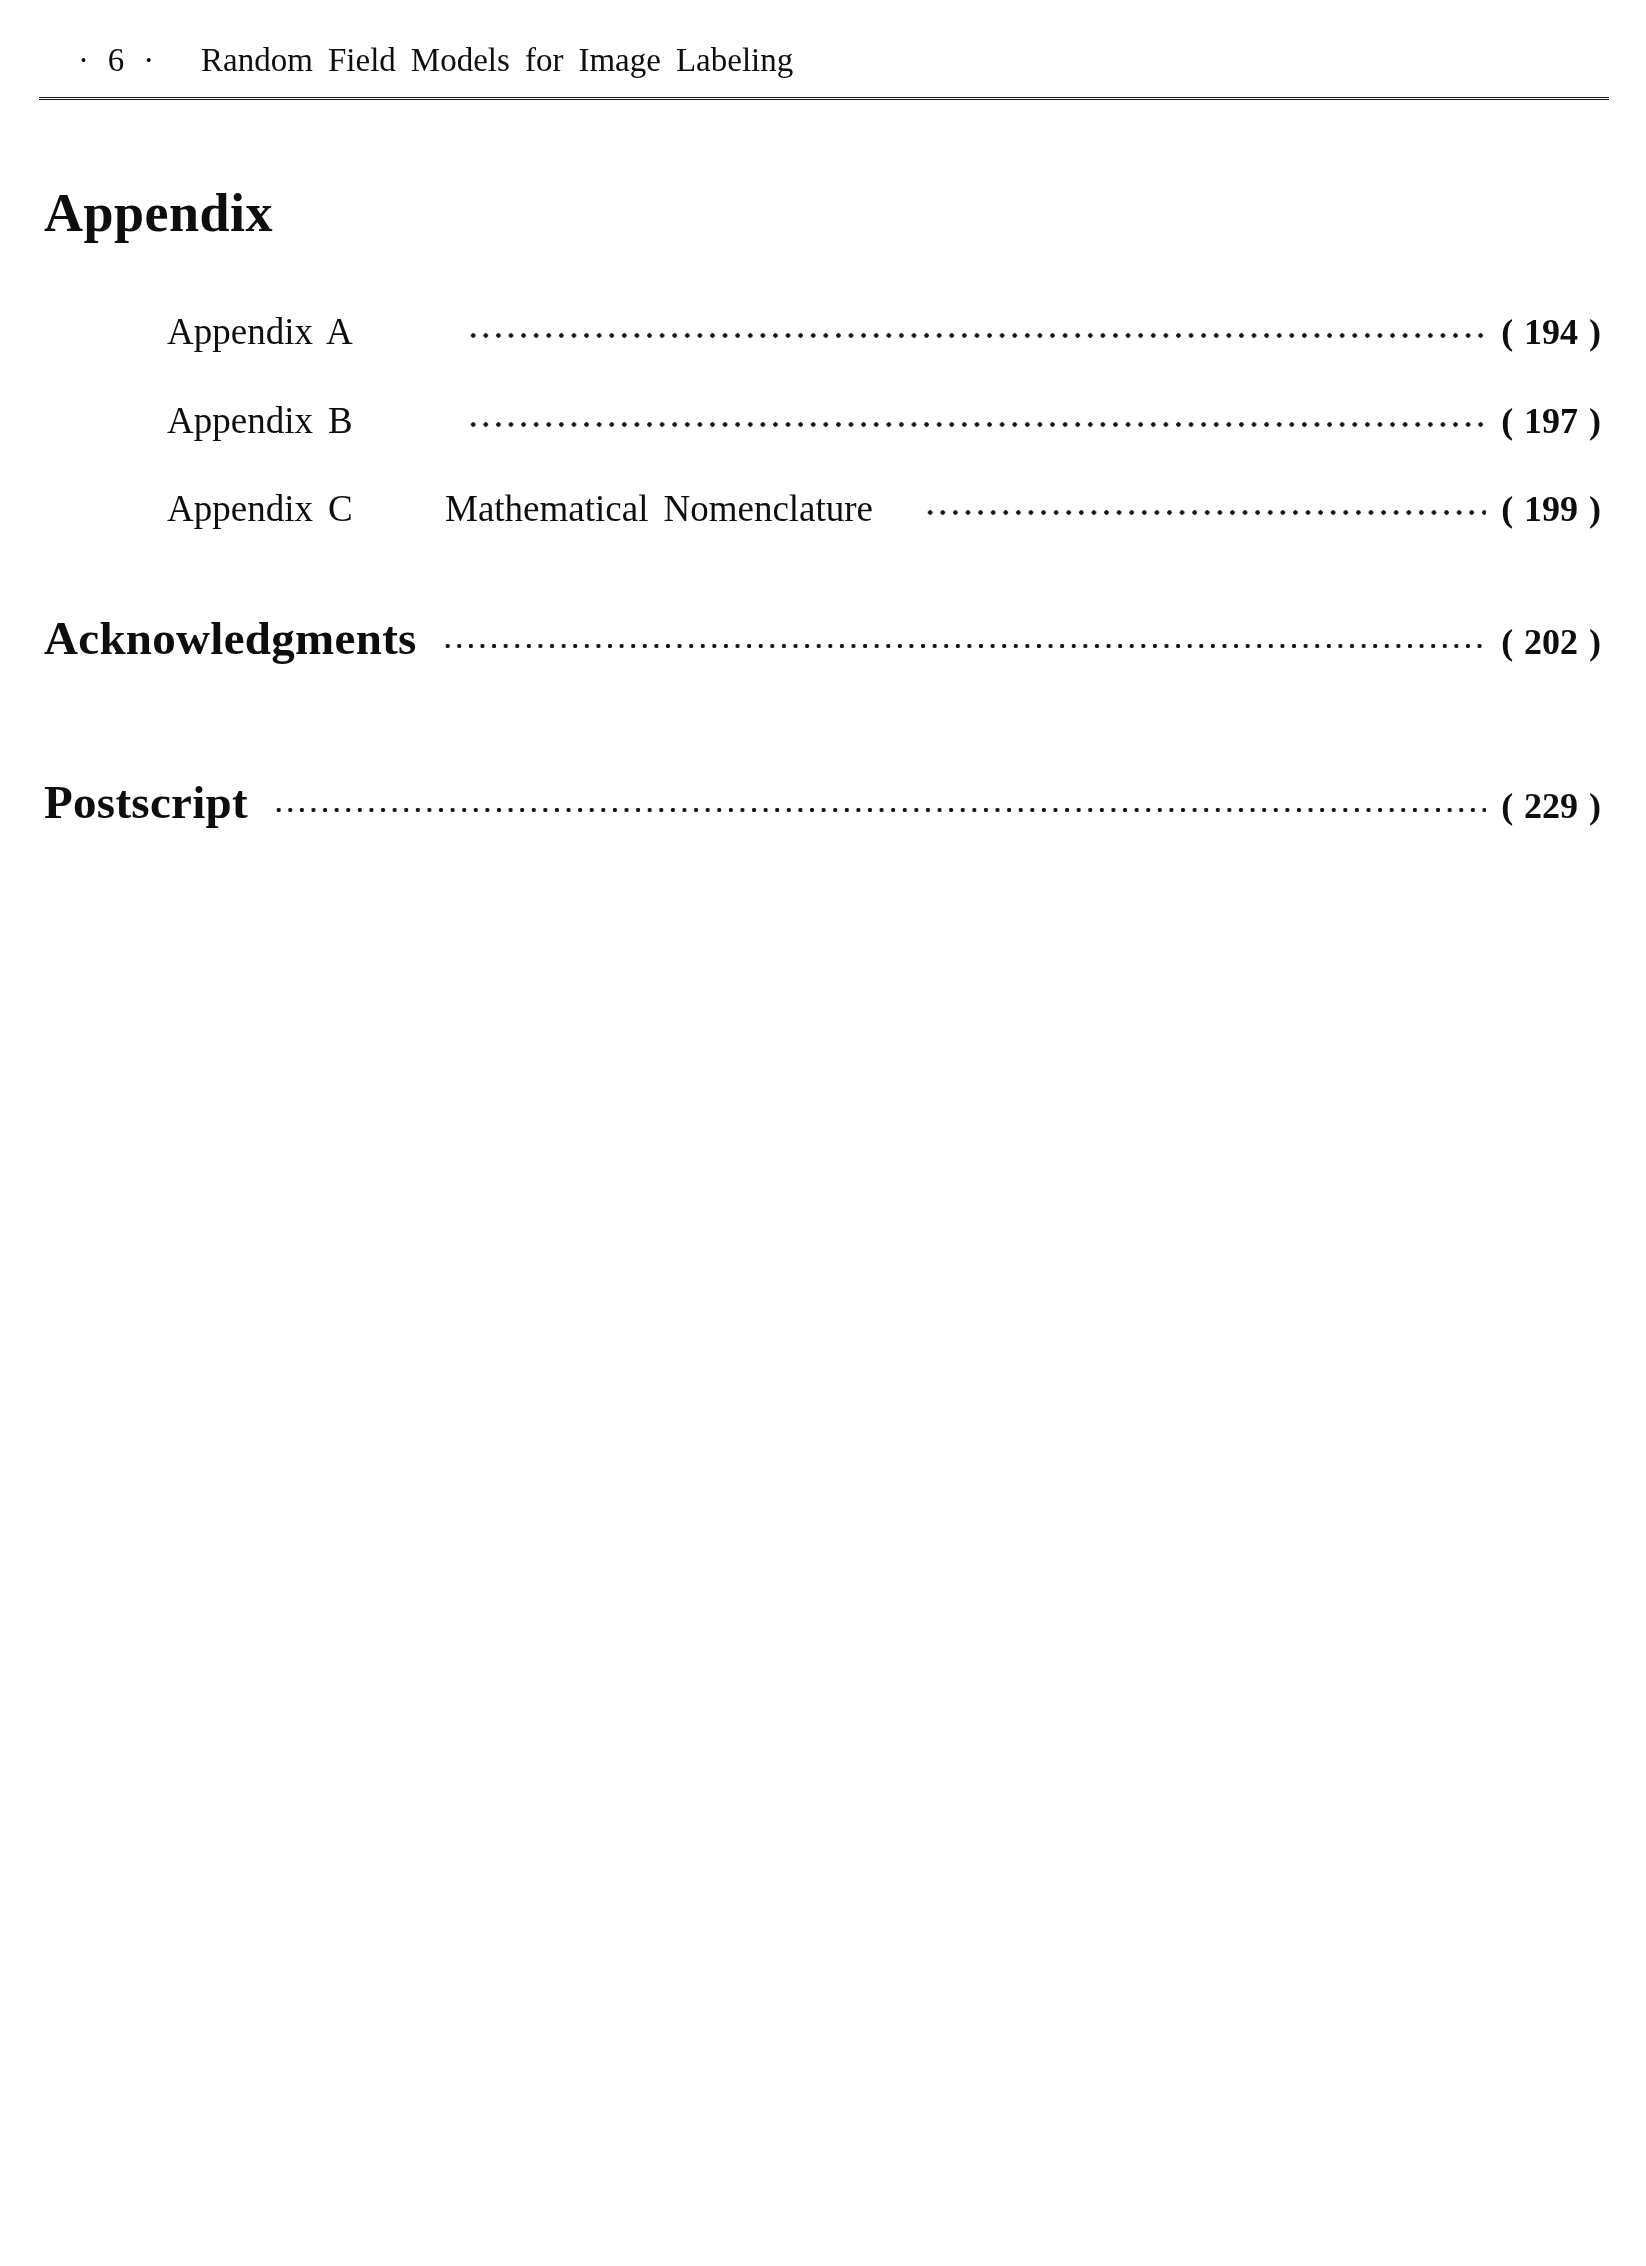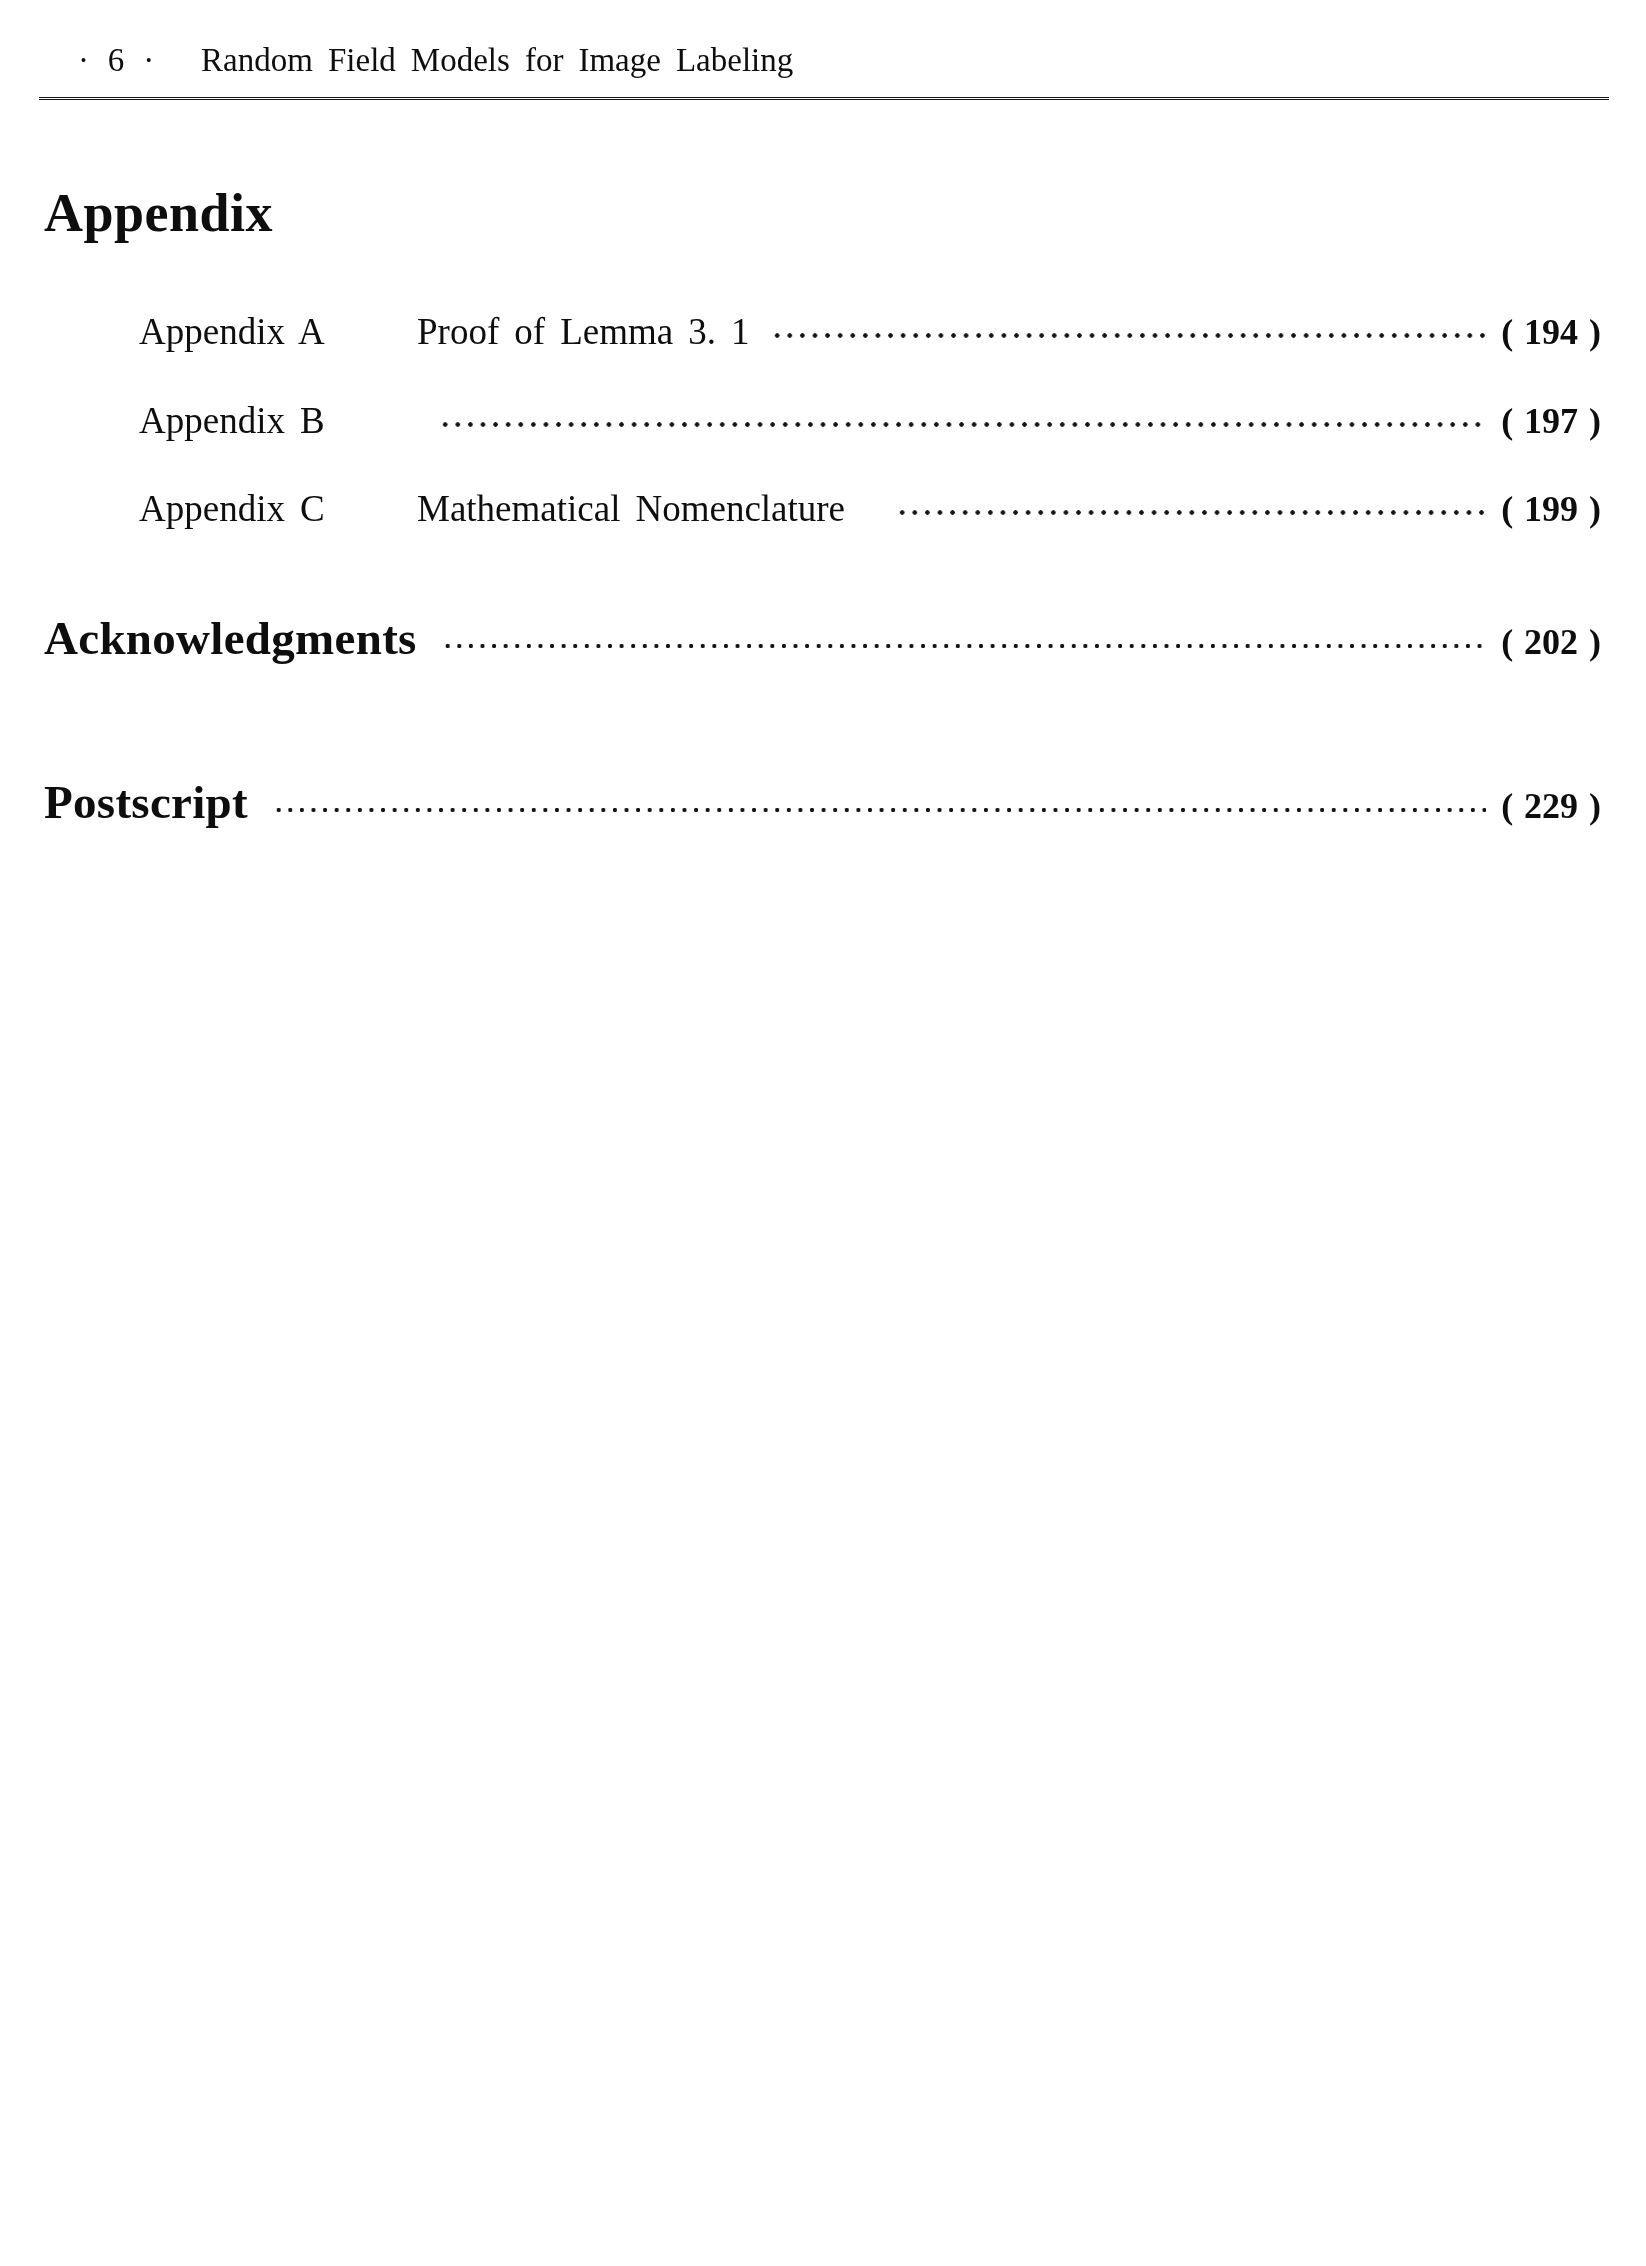--- a/index.html
+++ b/index.html
@@ -58,20 +58,21 @@
     font-size: 37px;
     line-height: 45px;
     margin-left: 95px;
     word-spacing: 5.8px;
   }
   .row-a { margin-top: 68px; }
   .row-b { margin-top: 43px; }
   .row-c { margin-top: 42px; }
   .appendix-label {
     flex: 0 0 278px;
+    margin-left: 28px;
   }
   .entry-title { flex: 0 0 auto; }
   .dot-leader {
     flex: 1 1 auto;
     align-self: stretch;
     margin: 0 15.5px 0 17.5px;
     background-image: radial-gradient(circle, #141414 1.9px, transparent 2.5px);
     background-size: 12.6px 12.6px;
     background-repeat: repeat-x;
     background-position: 3.9px 60%;
@@ -110,21 +111,20 @@
     <span class="page-marker">· 6 ·</span>
     <span class="running-title">Random Field Models for Image Labeling</span>
   </div>
 
   <div class="header-rule"></div>
 
   <h1 class="appendix-heading">Appendix</h1>
 
   <div class="toc-row appendix-row row-a">
     <span class="appendix-label">Appendix A</span>
-    <span class="entry-title">Proof of Lemma 3. 1</span>
     <span class="dot-leader"></span>
     <span class="page-num">( 194 )</span>
   </div>
 
   <div class="toc-row appendix-row row-b">
     <span class="appendix-label">Appendix B</span>
     <span class="dot-leader"></span>
     <span class="page-num">( 197 )</span>
   </div>
 

